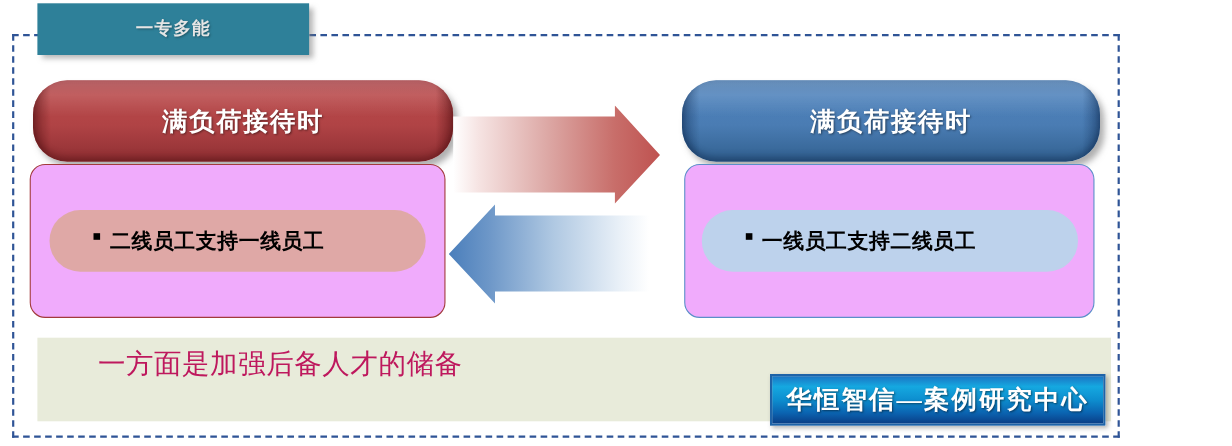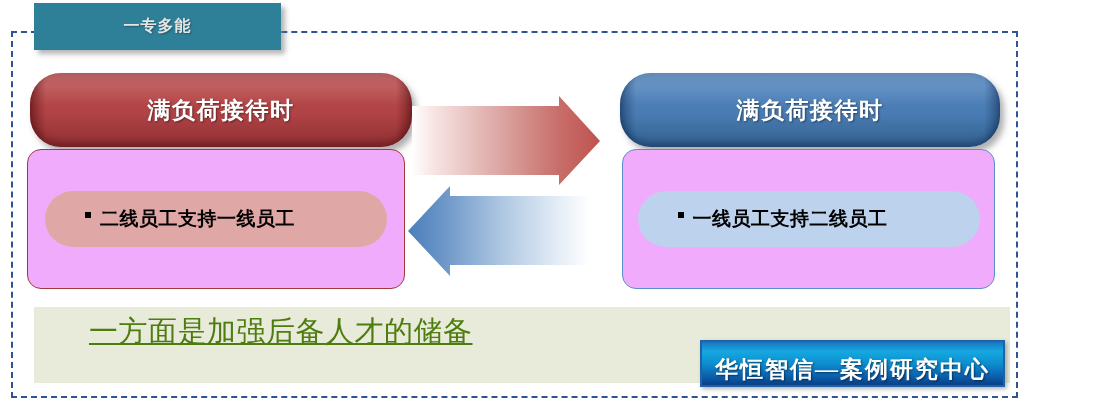--- a/index.html
+++ b/index.html
@@ -176,40 +176,39 @@
     height: 76px;
     background: #E8EBDA;
   }
   .note-lines {
     position: absolute;
     left: 55px;
     top: 10px;
     line-height: 29px;
   }
   .note-lines div {
-    font-size: 29px;
-    color: #4d7c0f;
+    font-size: 25px;
+    color: #be185d;
     letter-spacing: 0.5px;
     white-space: nowrap;
-    text-decoration: underline;
   }
 
   
   .badge {
     position: absolute;
     left: 700px;
     top: 340px;
     width: 305px;
     height: 47px;
     border: 2px solid #1E63A8;
     box-sizing: border-box;
     background: linear-gradient(to bottom, #1B75C4 0%, #15A8E0 22%, #0D8ECF 50%, #0B63B0 78%, #0A3E86 100%);
     box-shadow: 2px 2px 4px rgba(90,90,90,0.45);
     display: flex;
-    align-items: flex-end;
+    align-items: center;
     justify-content: center;
   }
   .badge .label {
     color: #ffffff;
     font-family: "Liberation Serif", "DejaVu Serif", serif;
     font-size: 23px;
     font-weight: bold;
     letter-spacing: 2px;
     text-shadow: 1px 1px 2px rgba(0,0,0,0.5);
   }

